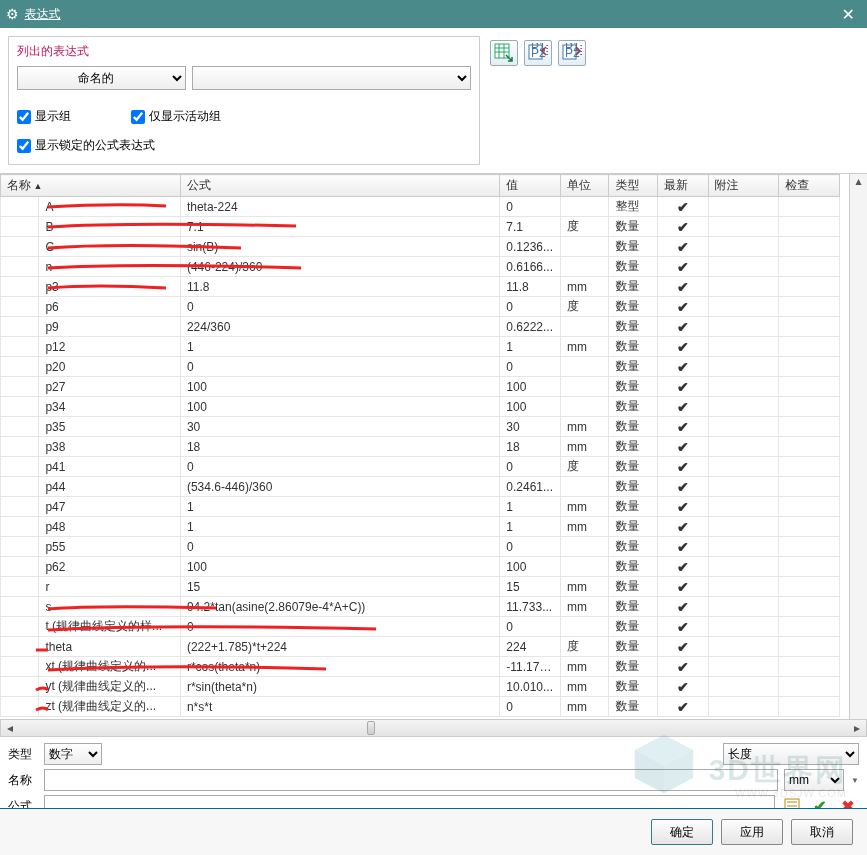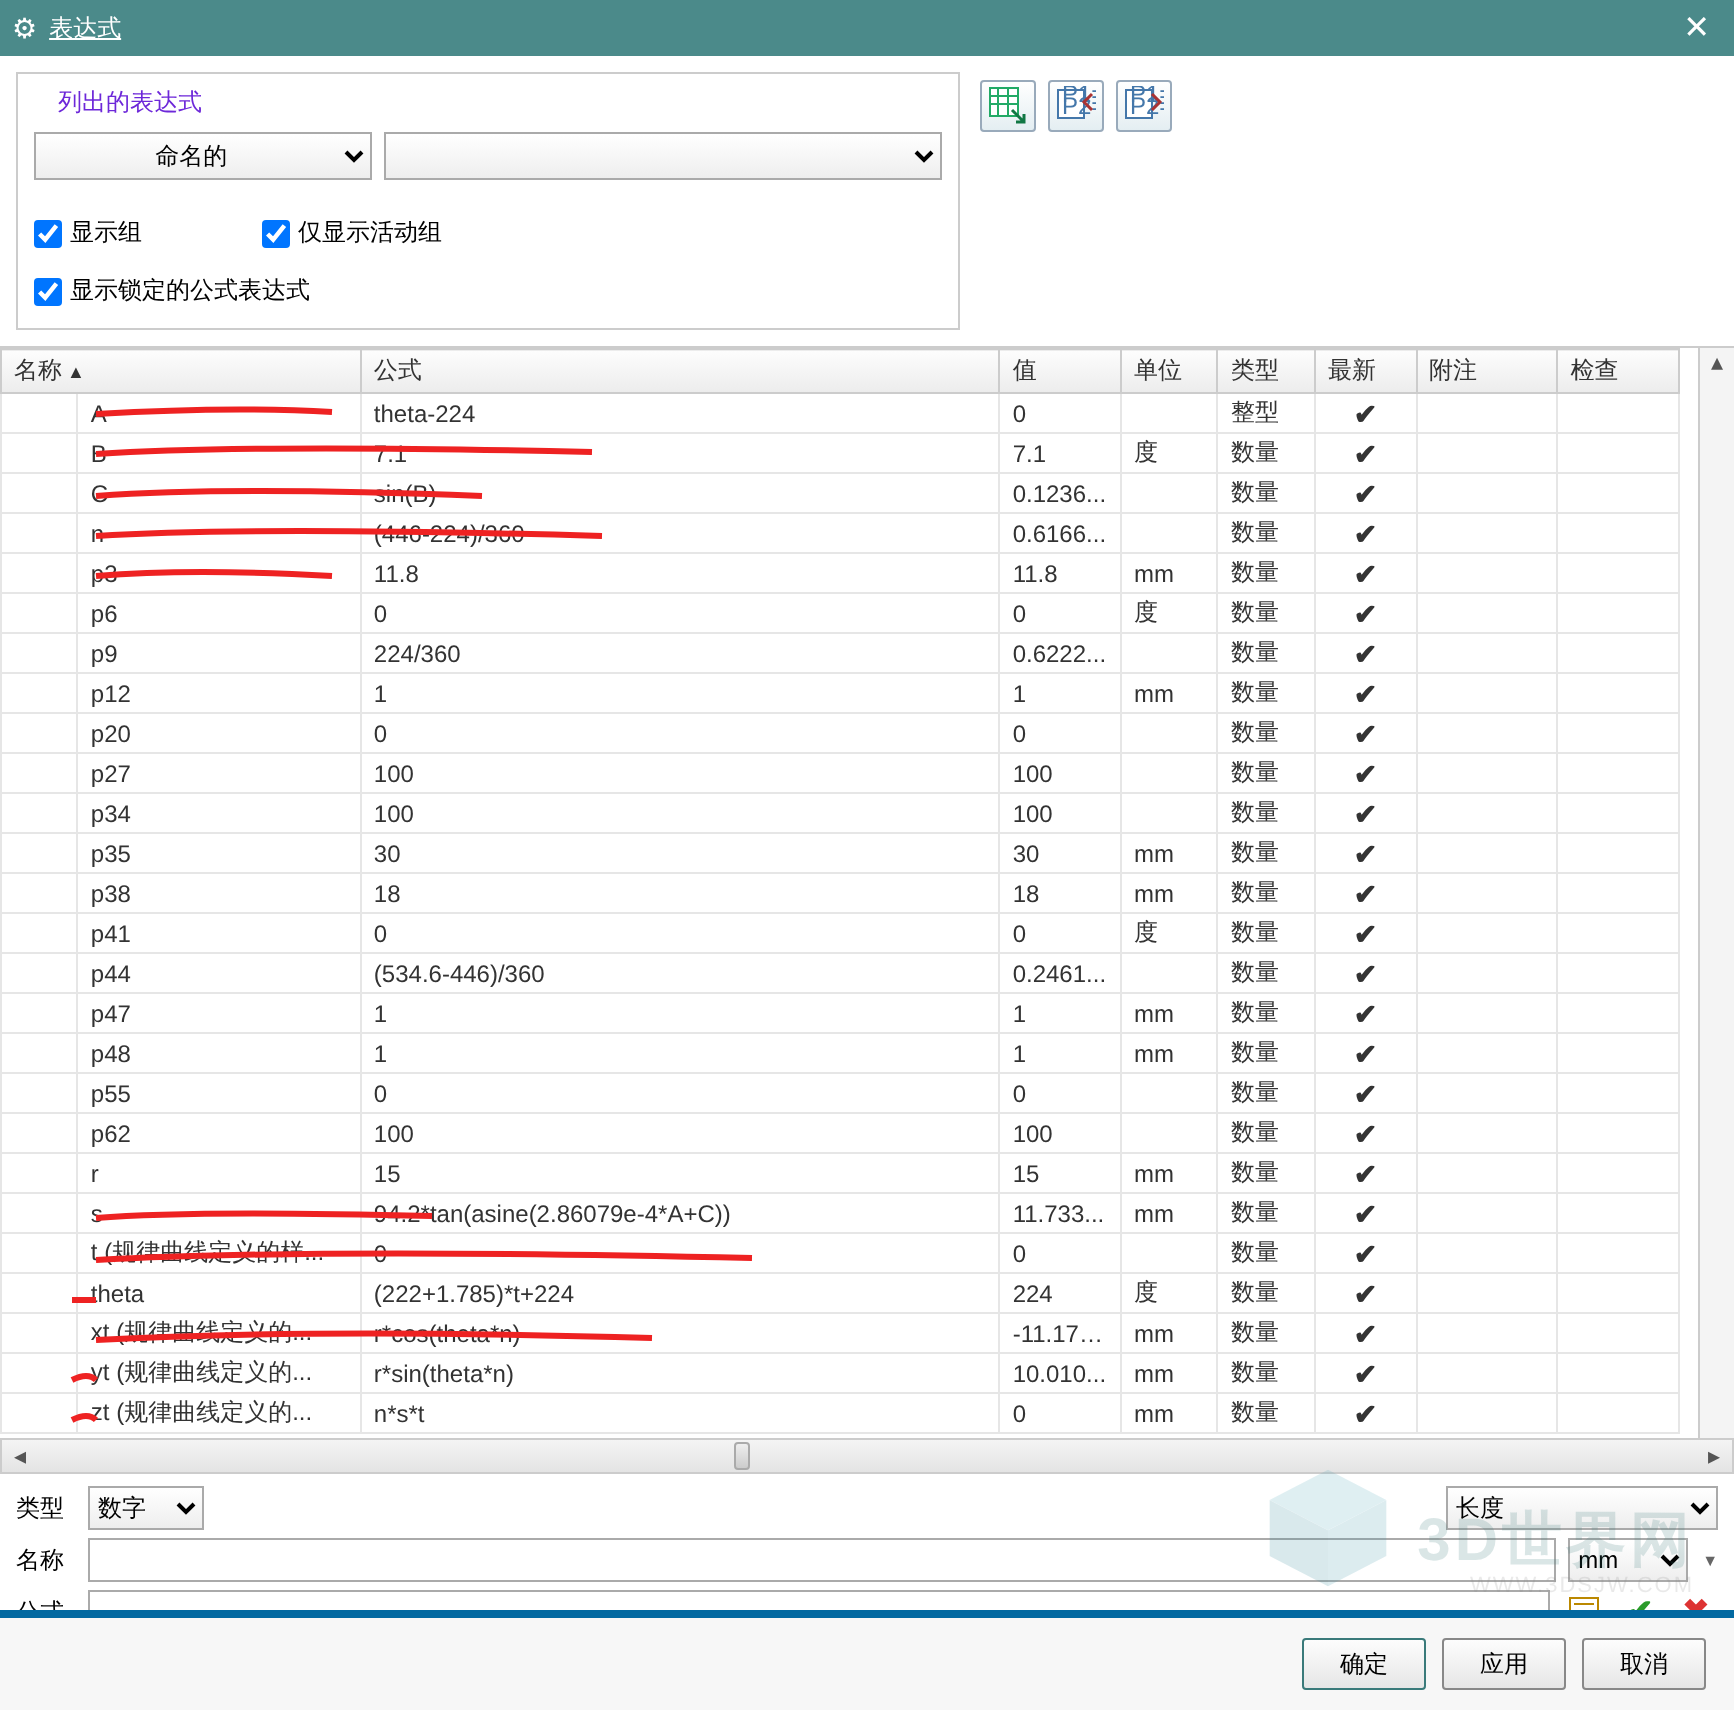--- a/index.html
+++ b/index.html
@@ -3,21 +3,21 @@
 <meta charset="utf-8">
 <style>
 * { box-sizing: border-box; margin: 0; padding: 0; font-family: "Microsoft YaHei", "SimSun", sans-serif; font-size: 12px; }
 body { background: #fff; width: 867px; height: 855px; overflow: hidden; position: relative; }
 .titlebar { background:#4b8a8a; color:#fff; height:28px; display:flex; align-items:center; padding:0 6px; }
 .titlebar .gear { margin-right:6px; font-size:14px; }
 .titlebar .title { flex:1;text-decoration:underline; }
 .titlebar .close { font-size:16px; cursor:pointer; padding:0 6px; }
 .upper { display:flex; padding:8px; gap:10px; }
 .filter-box { border:1px solid #ccc; width:472px; padding:6px 8px 10px; }
-.filter-box .caption { color:#6d28d9; margin-bottom:6px;margin-left:12px; }
+.filter-box .caption { color:#be185d; margin-bottom:6px; }
 .filter-row1 { display:flex; gap:6px; margin-bottom:6px; }
 select.combo { height:24px; border:1px solid #aaa; background:linear-gradient(#fff,#eee);text-align:center; }
 .combo1 { width:170px; }
 .combo2 { width:280px; }
 .check-row { display:flex; gap:60px; margin-bottom:4px; }
 .chk { display:flex; align-items:center; gap:4px;margin-top:12px; }
 .chk input { width:14px; height:14px; }
 .toolbar-icons { display:flex; gap:6px; padding-top:4px; }
 .ticon { width:28px; height:26px; border:1px solid #9ab; background:linear-gradient(#fff,#e4eef2); display:flex; align-items:center; justify-content:center; cursor:pointer; border-radius:2px; }
 .ticon svg { width:20px; height:20px; }
@@ -48,21 +48,21 @@
 .edit-row input.txt { height:22px; border:1px solid #aaa; padding:0 4px; }
 .edit-row .grow { flex:1; }
 .mini-combo { height:22px; border:1px solid #aaa; background:linear-gradient(#fff,#eee); }
 .iconbtn { width:22px; height:22px; display:flex; align-items:center; justify-content:center; border:1px solid transparent; cursor:pointer; }
 .green-check { color:#2a9b2a; font-size:16px; font-weight:bold; }
 .red-x { color:#d33; font-size:16px; font-weight:bold; }
 .bottom-toolbar { display:flex; align-items:center; gap:2px; padding:4px 8px; border-top:1px solid #eee; }
 .bbtn { width:30px; height:28px; border:1px solid transparent; display:flex; align-items:center; justify-content:center; cursor:pointer; border-radius:2px; }
 .sep { width:1px; height:22px; background:#ccc; margin:0 4px; }
 .dd { font-size:8px; color:#666; margin-left:1px; }
-.dialog-buttons { display:flex; justify-content:flex-end; gap:8px; padding:10px 14px; border-top:4px solid #0369a1; background:#f7f7f7; position:absolute; bottom:0; left:0; right:0; }
+.dialog-buttons { display:flex; justify-content:flex-end; gap:8px; padding:10px 14px; border-top:1px solid #0369a1; background:#f7f7f7; position:absolute; bottom:0; left:0; right:0; }
 .dbtn { min-width:62px; height:26px; border:1px solid #888; background:linear-gradient(#fdfdfd,#e6e6e6); cursor:pointer; border-radius:2px; }
 .dbtn.primary { border-color:#3a7a7a; }
 .watermark { position:absolute; right:20px; bottom:56px; opacity:0.18; pointer-events:none; display:flex; align-items:flex-end; gap:10px; }
 .watermark .cube { width:70px; height:70px; }
 .watermark .wm-text { font-size:30px; color:#3a7a7a; font-weight:bold; letter-spacing:2px; }
 .watermark .wm-sub { font-size:11px; color:#888; text-align:right; letter-spacing:1px; margin-top:-4px; }
 .redmark { position:absolute; z-index:5; pointer-events:none; }
 .redmark svg { overflow:visible; }
 </style>
 </head>

